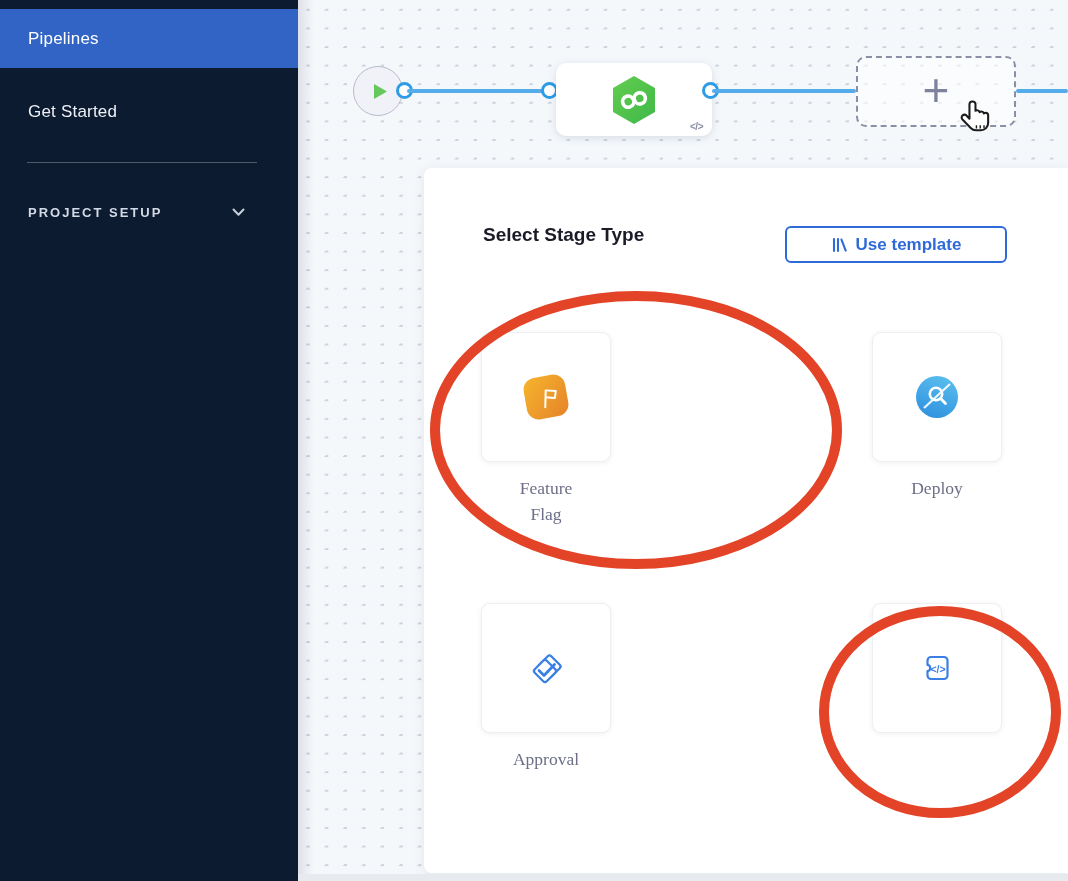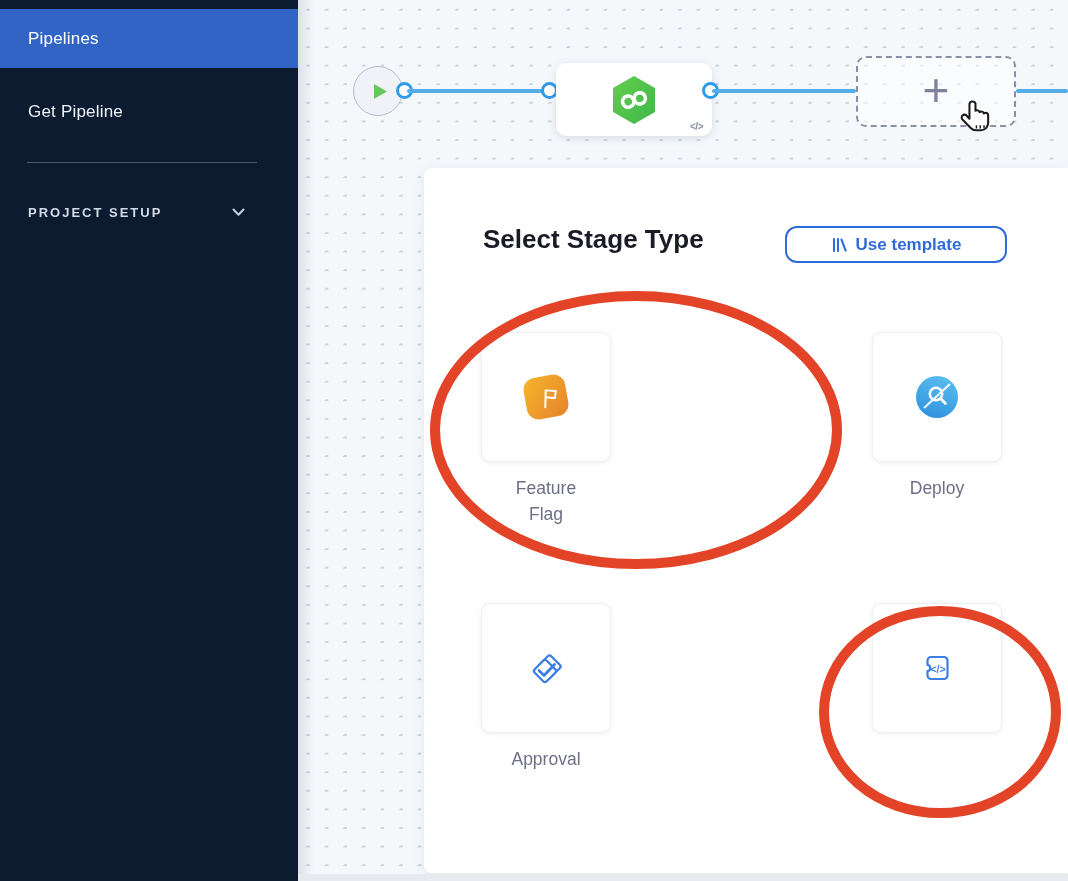--- a/index.html
+++ b/index.html
@@ -39,29 +39,29 @@
   .code-tag { position:absolute; right:9px; bottom:4px; font-size:10px; font-weight:700; color:#8b8fa0; letter-spacing:-.5px; }
   .add-node { position:absolute; left:856px; top:56px; width:160px; height:71px; border:2.5px dashed #8a8ea6;
               border-radius:10px; background:rgba(255,255,255,0.55); display:flex; align-items:center; justify-content:center;
               cursor:pointer; }
   .plus-glyph { font-size:46px; font-weight:400; color:#7e829c; line-height:1; margin-top:-4px; }
   .cursor-img { position:absolute; left:956px; top:98px; width:38px; height:38px; pointer-events:none; }
 
   
   .panel { position:absolute; left:424px; top:168px; width:644px; height:705px; background:#ffffff;
            border-radius:8px 0 0 8px; box-shadow:0 2px 12px rgba(50,60,90,0.10); }
-  .panel-title { position:absolute; left:59px; top:56px; font-size:26px; font-weight:700; color:#1b1b28; }
+  .panel-title { position:absolute; left:59px; top:56px; font-size:19px; font-weight:700; color:#1b1b28; }
   .use-template-btn { position:absolute; left:361px; top:58px; width:222px; height:37px; border:2px solid #2f6bd8;
-           border-radius:12px; background:#fff; display:flex; align-items:center; justify-content:center; gap:9px;
+           border-radius:6px; background:#fff; display:flex; align-items:center; justify-content:center; gap:9px;
            font-size:17px; font-weight:700; color:#2f6bd8; cursor:pointer; }
   .stage-cell { position:absolute; width:130px; display:flex; flex-direction:column; align-items:center; }
   .stage-card { width:130px; height:130px; background:#fff; border:1px solid #edeff3; border-radius:9px;
                 box-shadow:0 1px 5px rgba(40,50,80,0.08); display:flex; align-items:center; justify-content:center;
                 cursor:pointer; }
-  .stage-label { margin-top:13px; max-width:84px; text-align:center; font-size:17.5px; line-height:26px; color:#6c6f87; }
+  .stage-label { margin-top:13px; max-width:84px; text-align:center; font-size:17.5px; line-height:26px; color:#6c6f87;font-family:Liberation Serif, serif; }
 
   
   .chip-flag { width:42px; height:42px; border-radius:12px; transform:rotate(-10deg);
                background:linear-gradient(135deg,#f6b52c,#e5832a); display:flex; align-items:center; justify-content:center; }
   .chip-circle { width:42px; height:42px; border-radius:50%; background:linear-gradient(200deg,#5ec1ee,#2b8ede);
                display:flex; align-items:center; justify-content:center; }
 
   .annotation-layer { position:absolute; left:0; top:0; width:1068px; height:881px; pointer-events:none; }
 </style>
 </head>
@@ -70,21 +70,21 @@
 <div id="app">
 
   <div class="canvas"></div>
   <div class="canvas-edge-shadow"></div>
 
   <nav class="sidebar">
     <div class="nav-item active" style="top:9px">
       <span>Pipelines</span>
     </div>
     <div class="nav-item" style="top:82px">
-      <span>Get Pipeline</span>
+      <span>Get Started</span>
     </div>
     <div class="nav-divider"></div>
     <div class="nav-section">
       <span>PROJECT SETUP</span>
       <svg width="13" height="9" viewBox="0 0 13 9">
         <path d="M1.5 1.5 L6.5 6.8 L11.5 1.5" fill="none" stroke="#c7cedd" stroke-width="2" stroke-linecap="round" stroke-linejoin="round"></path>
       </svg>
     </div>
   </nav>
 

